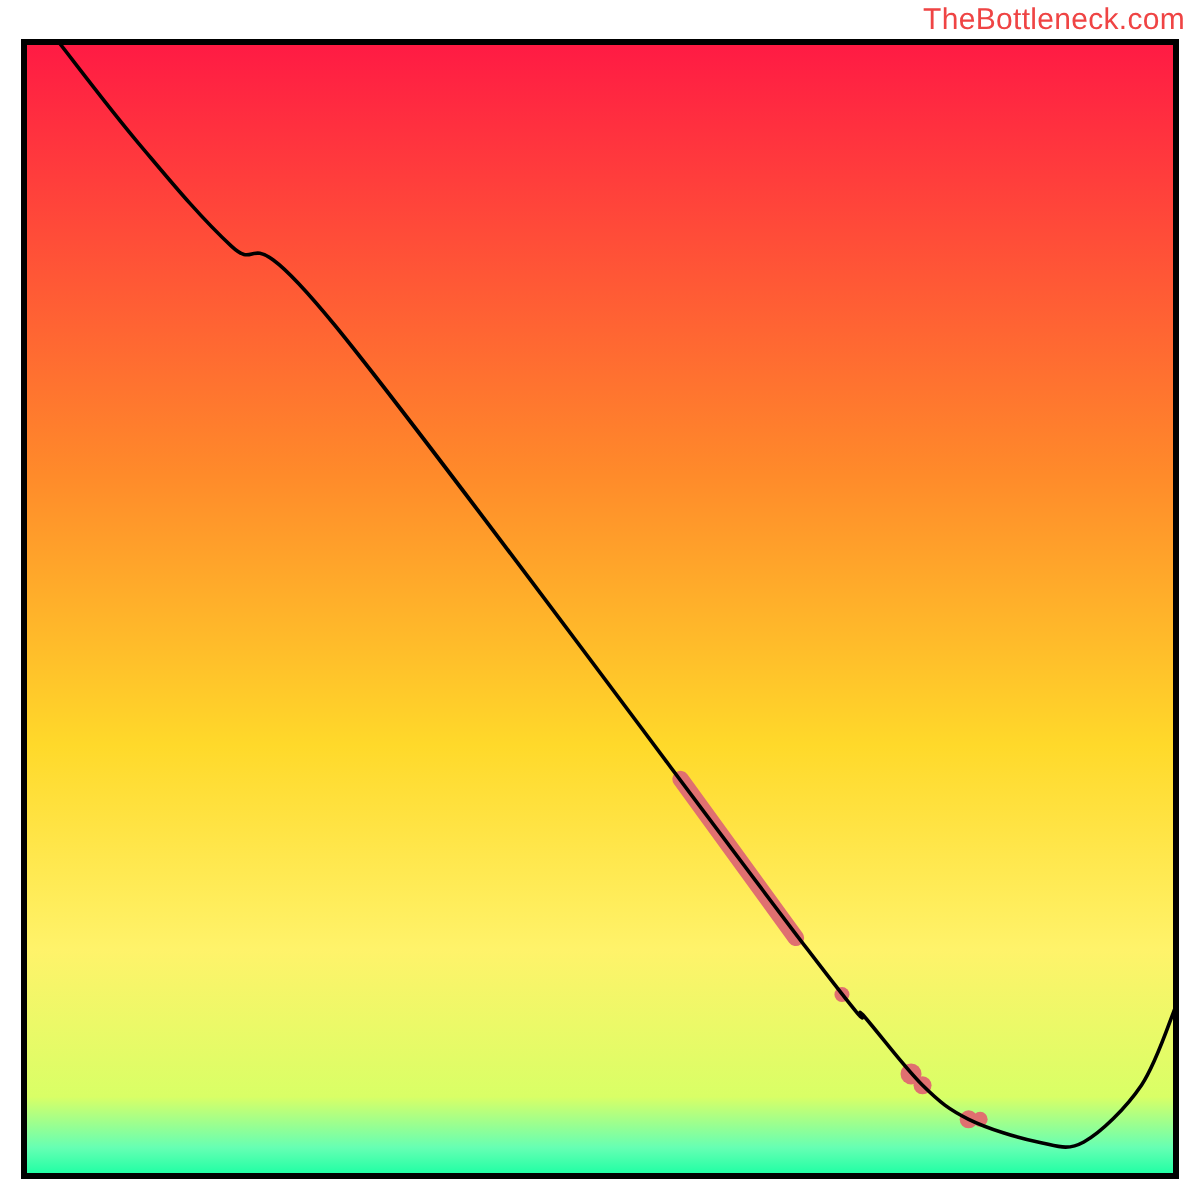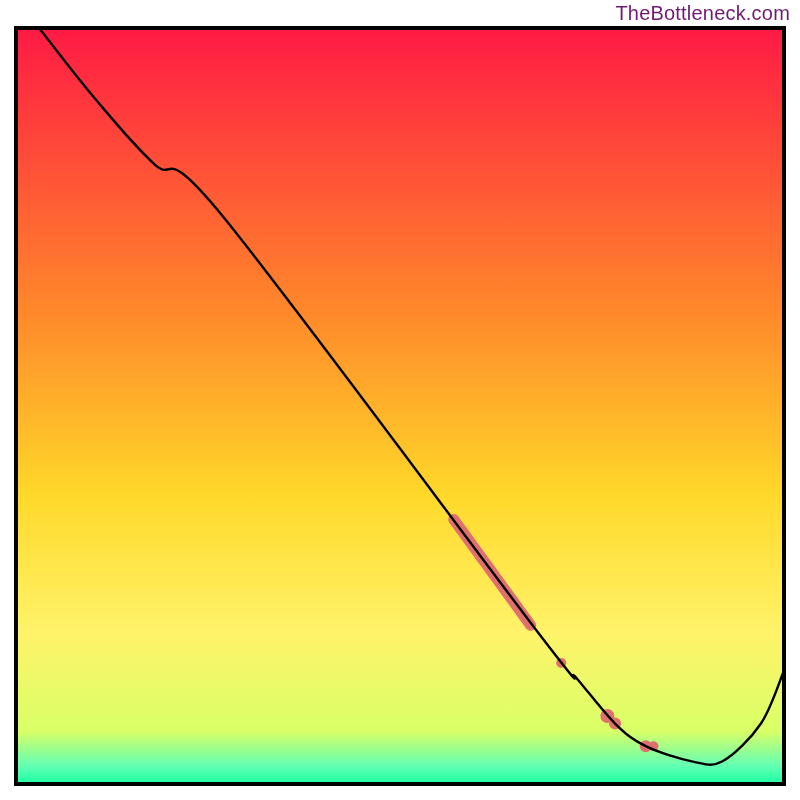--- a/index.html
+++ b/index.html
@@ -1,17 +1,17 @@
 <!DOCTYPE html>
 <html><head>
 <meta charset="utf-8">
 <style>
 body{margin:0;padding:0;background:#fff;font-family:Arial,sans-serif}
 .wrap{position:relative;width:800px;height:800px}
-.attribution{position:absolute;top:2px;right:10px;font-size:20px;color:#701a75;letter-spacing:.2px}
+.attribution{position:absolute;top:2px;right:10px;font-size:20px;color:#ef4444;letter-spacing:.2px}
 svg{display:block}
 </style>
 </head>
 <body>
 
 <div class="wrap">
   <div class="attribution">TheBottleneck.com</div>
   <svg width="800" height="800" viewBox="0 0 800 800">
     <defs>
       <linearGradient id="bg" x1="0" y1="0" x2="0" y2="1">

